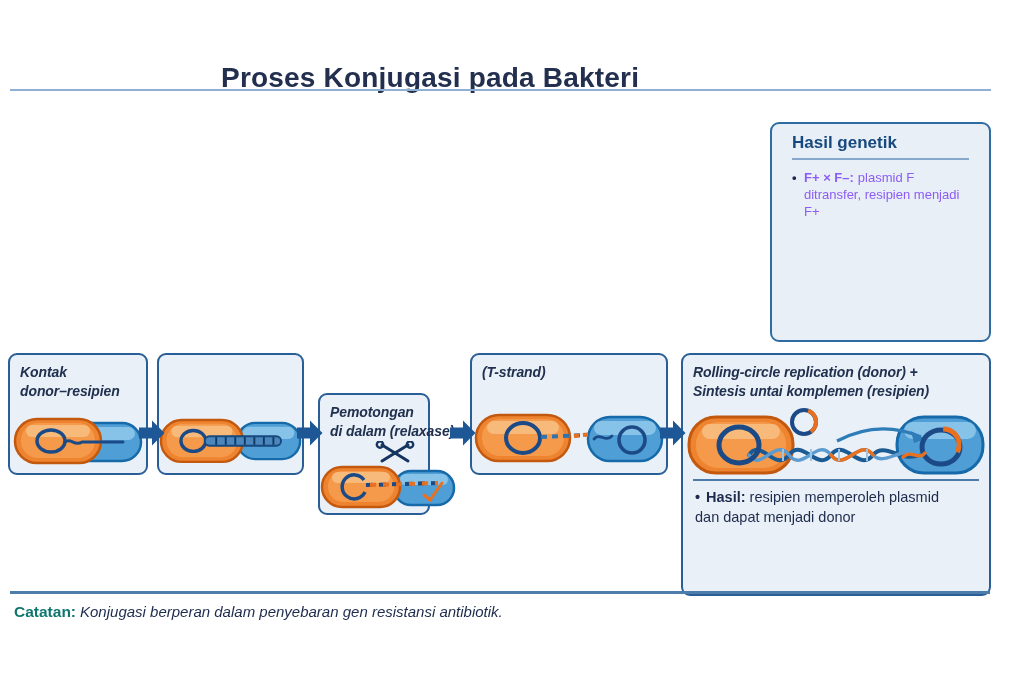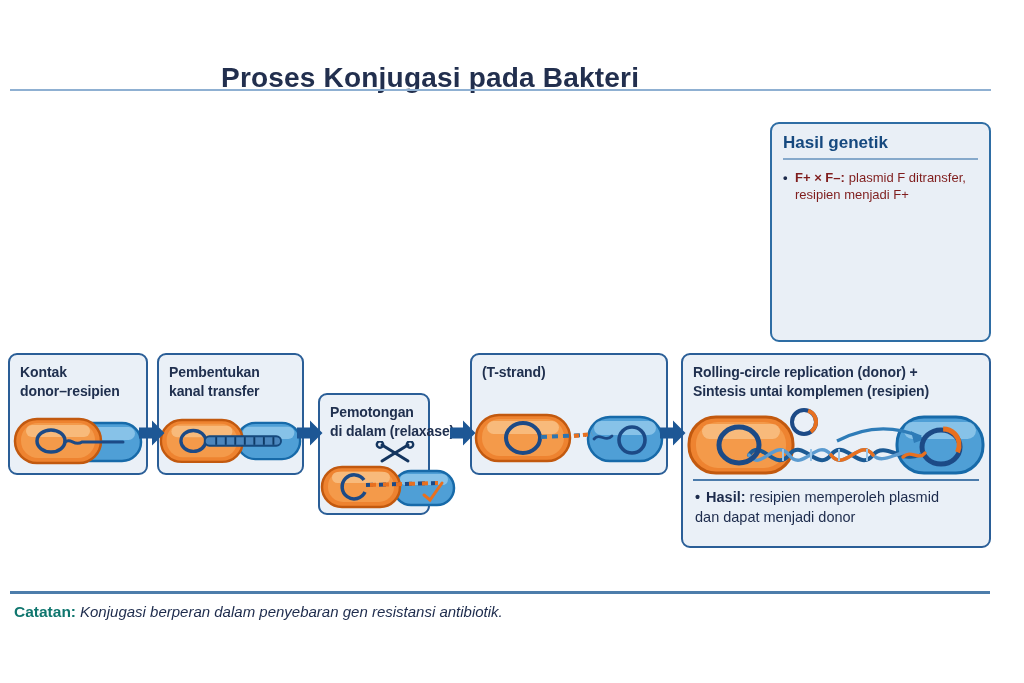--- a/index.html
+++ b/index.html
@@ -9,47 +9,47 @@
   }
   .page-title{
     position:absolute;left:205px;top:46px;margin:16px;
     font-size:28px;font-weight:bold;color:#222f4e;letter-spacing:.2px;white-space:nowrap;
   }
   .title-rule{position:absolute;left:10px;top:89px;width:981px;height:2px;background:#8fb0d2;}
 
   
   .results{
     position:absolute;left:770px;top:122px;width:221px;height:220px;box-sizing:border-box;
-    background:#e9eff6;border:2px solid #2e6da4;border-radius:9px;padding:9px 11px;
+    background:#e9eff6;border:2px solid #2e6da4;border-radius:9px;padding:9px 20px;
   }
   .results h2{
     margin:0 0 5px;font-size:17px;color:#16497f;
     border-bottom:2px solid #86a9cb;padding-bottom:5px;
   }
   .results ul{list-style:none;margin:9px 0 0;padding:0;}
   .results li{
-    position:relative;padding-left:12px;font-size:13px;color:#7f1d1d;
+    position:relative;padding-left:12px;font-size:13px;color:#8b5cf6;
     line-height:1.32;margin-bottom:12px;
   }
   .results li::before{content:"•";position:absolute;left:0;top:0;color:#1d2b4c;font-weight:bold;}
   .lead{font-weight:bold;margin-right:4px;}
 
   
   .step{
     position:absolute;top:353px;height:122px;box-sizing:border-box;
     background:#eaf0f7;border:2px solid #2a5e97;border-radius:9px;padding:8px 10px 6px;
   }
-  .step .lbl{font-size:14px;font-weight:bold;color:#20304f;line-height:1.34;letter-spacing:-.1px;white-space:nowrap;}
+  .step .lbl{font-size:14px;font-weight:bold;color:#20304f;line-height:1.34;letter-spacing:-.1px;white-space:nowrap;font-style:italic;}
   .step svg.art{display:block;position:absolute;left:0;right:0;margin:0 auto;bottom:6px;}
   #step1{left:8px;width:140px;}
   #step2{left:157px;width:147px;}
   #step3{left:318px;width:112px;margin-top:40px;}
   #step3 svg.art{bottom:2px;}
   #step4{left:470px;width:198px;}
-  #step5{left:681px;width:310px;height:195px;}
+  #step5{left:681px;width:310px;height:243px;}
   #step5 svg.art{top:50px;bottom:auto;}
   .sep5{position:absolute;left:10px;right:10px;top:124px;height:2px;background:#4b7bab;}
   .hasil{
     position:absolute;left:12px;top:133px;width:270px;
     font-size:14.5px;color:#1d2b4c;line-height:1.35;
   }
   .hasil::before{content:"•";font-weight:bold;margin-right:6px;color:#1d2b4c;}
 
   
   .flow-arrow{position:absolute;top:419px;z-index:3;}
@@ -87,24 +87,20 @@
       <rect x="64" y="14" width="60" height="13" rx="6.5" fill="#9fd2f0" opacity="0.7"></rect>
       <rect x="4" y="6" width="86" height="44" rx="22" fill="#ee8330" stroke="#c2590f" stroke-width="2.5"></rect>
       <rect x="10" y="10" width="74" height="35" rx="17" fill="#f49a4a"></rect>
       <rect x="15" y="12" width="64" height="12" rx="6" fill="#f8c084" opacity="0.85"></rect>
       <ellipse cx="40" cy="28" rx="14" ry="11" fill="none" stroke="#1c4a86" stroke-width="3.5"></ellipse>
       <path d="M 54 29 C 60 24 63 34 71 29 L 112 29" fill="none" stroke="#1c4a86" stroke-width="3" stroke-linecap="round"></path>
     </svg>
   </div>
 
   <div class="step" id="step2">
-    <div class="lbl">
-      <div>Pembentukan</div>
-      <div>kanal transfer</div>
-    </div>
     <svg class="art" width="143" height="54" viewBox="0 0 150 54">
       <rect x="82" y="9" width="66" height="38" rx="19" fill="#4f9fd6" stroke="#176aa9" stroke-width="2.5"></rect>
       <rect x="88" y="13" width="54" height="13" rx="6.5" fill="#9fd2f0" opacity="0.7"></rect>
       <rect x="2" y="6" width="86" height="44" rx="22" fill="#ee8330" stroke="#c2590f" stroke-width="2.5"></rect>
       <rect x="8" y="10" width="74" height="35" rx="17" fill="#f49a4a"></rect>
       <rect x="13" y="12" width="64" height="12" rx="6" fill="#f8c084" opacity="0.85"></rect>
       <ellipse cx="36" cy="28" rx="13" ry="11" fill="none" stroke="#1c4a86" stroke-width="3.5"></ellipse>
       <rect x="48" y="23" width="80" height="10" rx="5" fill="#4b86bd" stroke="#16497e" stroke-width="2"></rect>
       <g stroke="#0f3a66" stroke-width="2">
         <line x1="60" y1="24" x2="60" y2="32"></line>

